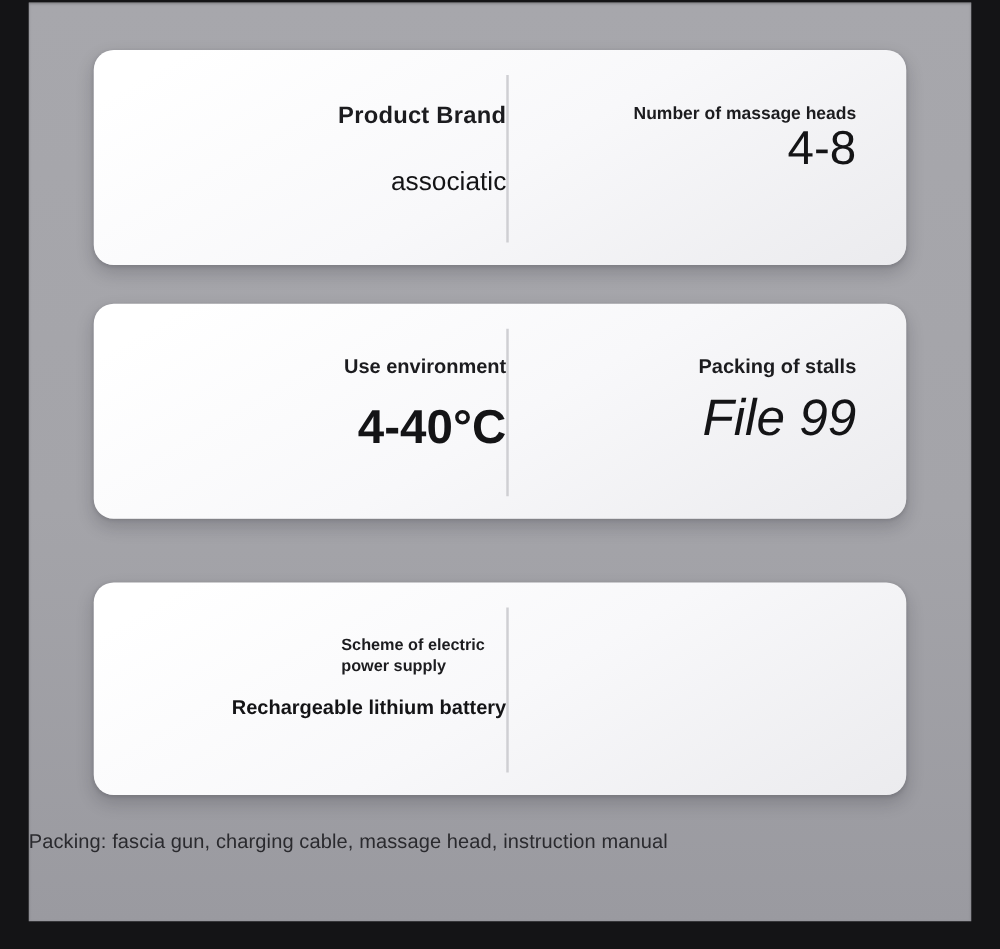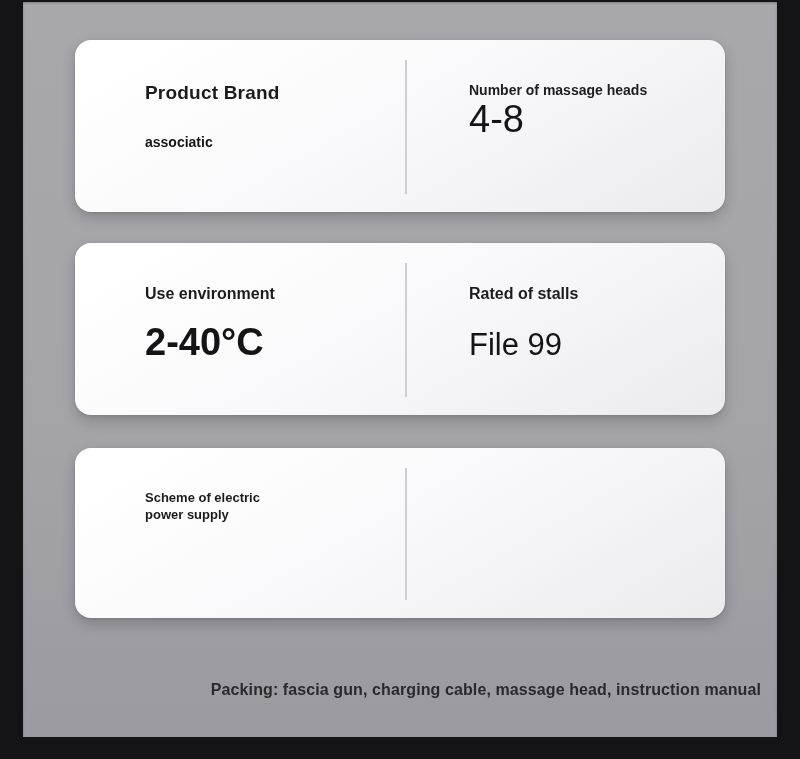--- a/index.html
+++ b/index.html
@@ -30,69 +30,69 @@
     left: 52px;
     width: 650px;
     height: 172px;
     border-radius: 16px;
     background: linear-gradient(150deg, #ffffff 8%, #f8f8fa 52%, #ebebee 100%);
     box-shadow: 0 6px 14px rgba(20,20,28,0.20), 0 1px 3px rgba(20,20,28,0.12);
     display: flex;
   }
   .card-1 { top: 38px; }
   .card-2 { top: 241px; height: 172px; }
-  .card-3 { top: 446px; height: 170px; }
+  .card-3 { top: 464px; height: 170px; }
 
   .cell {
     box-sizing: border-box;
     padding-top: 42px;
     display: flex;
     flex-direction: column;
-    align-items: flex-start;
+    align-items: flex-end;
   }
   .cell.left  { width: 330px; padding-left: 70px; }
   .cell.right { width: 280px; padding-left: 64px; }
 
   .divider {
     position: absolute;
     left: 330px;
     top: 20px;
     bottom: 18px;
     width: 2px;
     background: #cfcfd3;
   }
 
   .label { color: #1c1c1f; }
   .value { color: #141416; }
 
   
   .card-1 .left  .label { font-size: 19px; font-weight: 600; letter-spacing: 0.2px; }
-  .card-1 .left  .value { font-size: 14px; font-weight: 700; margin-top: 30px; }
+  .card-1 .left  .value { font-size: 21px; font-weight: 400; margin-top: 30px; }
   .card-1 .right .label { font-size: 14px; font-weight: 600; }
   .card-1 .right .value { font-size: 38px; font-weight: 400; }
 
   .card-2 .left  .label { font-size: 16px; font-weight: 600; }
   .card-2 .left  .value { font-size: 38px; font-weight: 700; margin-top: 18px; }
   .card-2 .right .label { font-size: 16px; font-weight: 600; }
-  .card-2 .right .value { font-size: 31px; font-weight: 400; margin-top: 24px; }
+  .card-2 .right .value { font-size: 41px; font-weight: 400; margin-top: 8px; font-style: italic; }
 
   .card-3 .left  .label { font-size: 13px; font-weight: 600; width: 132px; line-height: 1.3; }
   .card-3 .left  .value { font-size: 16px; font-weight: 700; margin-top: 16px; }
   .card-3 .right .label { font-size: 17px; font-weight: 600; }
   .card-3 .right .value { font-size: 33px; font-weight: 700; margin-top: 17px; }
 
   .packing {
     position: absolute;
     left: 0;
     right: 0;
     top: 663px;
-    margin: 16px;
-    text-align: right;
+    margin: 0;
+    text-align: left;
     font-size: 16px;
-    font-weight: 700;
+    font-weight: 400;
     color: #2a2a2e;
     letter-spacing: 0.1px;
   }
 </style>
 </head>
 <body>
 
 <div class="panel">
 
   <section class="card card-1">
@@ -103,31 +103,32 @@
     <div class="divider"></div>
     <div class="cell right">
       <div class="label">Number of massage heads</div>
       <div class="value">4-8</div>
     </div>
   </section>
 
   <section class="card card-2">
     <div class="cell left">
       <div class="label">Use environment</div>
-      <div class="value">2-40°C</div>
+      <div class="value">4-40°C</div>
     </div>
     <div class="divider"></div>
     <div class="cell right">
-      <div class="label">Rated of stalls</div>
+      <div class="label">Packing of stalls</div>
       <div class="value">File 99</div>
     </div>
   </section>
 
   <section class="card card-3">
     <div class="cell left">
       <div class="label">Scheme of electric power supply</div>
+      <div class="value">Rechargeable lithium battery</div>
     </div>
     <div class="divider"></div>
   </section>
 
   <p class="packing">Packing: fascia gun, charging cable, massage head, instruction manual</p>
 
 </div>
 
 </body></html>

